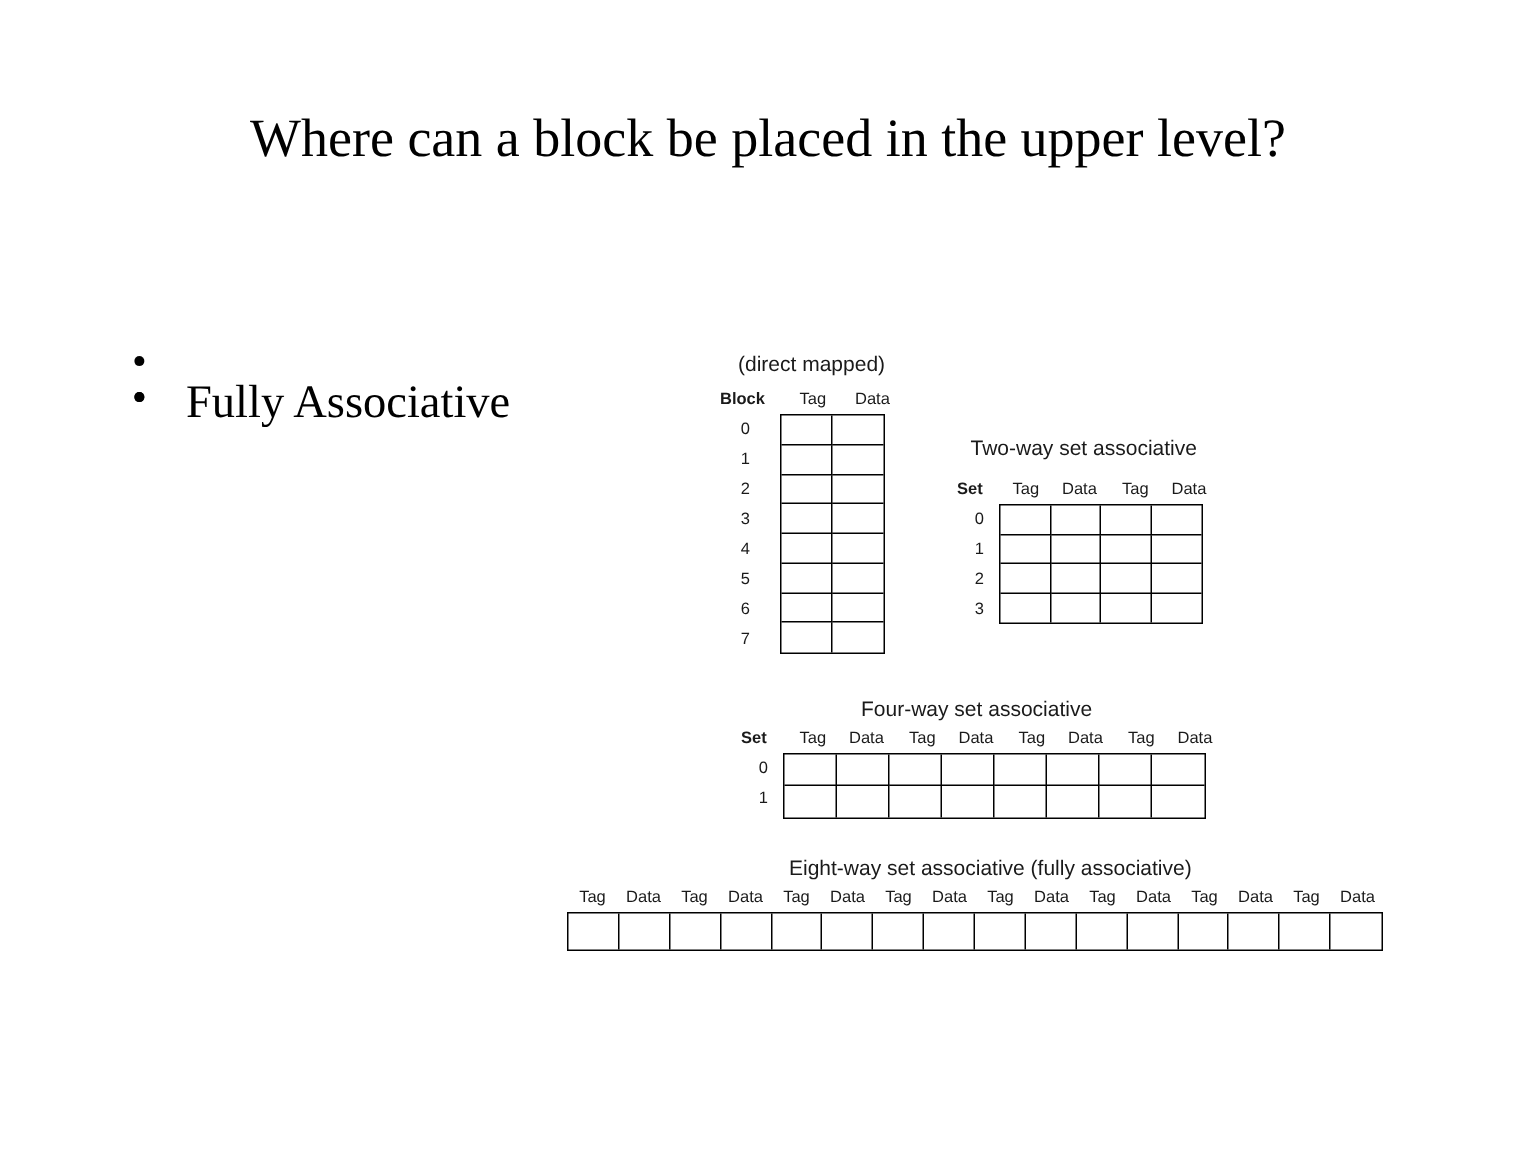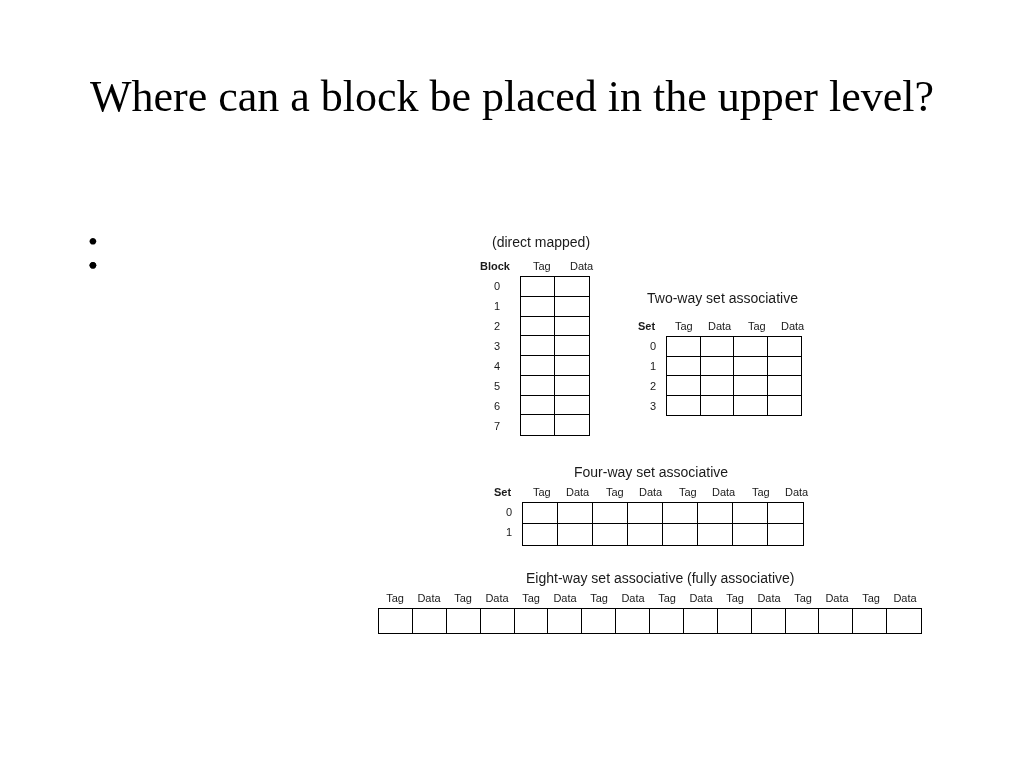--- a/index.html
+++ b/index.html
@@ -22,21 +22,21 @@
     width: 1024px;
     height: 768px;
   }
 
   .slide-title {
     position: absolute;
     left: 70px;
     top: 72px;
     width: 884px;
     text-align: center;
-    font-size: 44px;
+    font-size: 36px;
     line-height: 1.12;
     font-family: "Liberation Serif", serif;
     font-weight: normal;
     color: #000;
   }
 
   .bullets {
     position: absolute;
     left: 82px;
     top: 228px;
@@ -128,20 +128,21 @@
 
   <ul class="bullets">
     <li>
       <span class="dot">•</span>
     </li>
     <li>
       <span class="dot">•</span>
     </li>
     <li>
       <span class="dot">•</span>
+      <span>Fully Associative</span>
     </li>
   </ul>
 
   <div class="diagram">
 
     <div class="caption" style="left:122px; top:6px;">(direct mapped)</div>
 
     <div class="dg-label b" style="left:110px; top:32px;">Block</div>
     <div class="dg-label" style="left:163px; top:32px;">Tag</div>
     <div class="dg-label" style="left:200px; top:32px;">Data</div>

